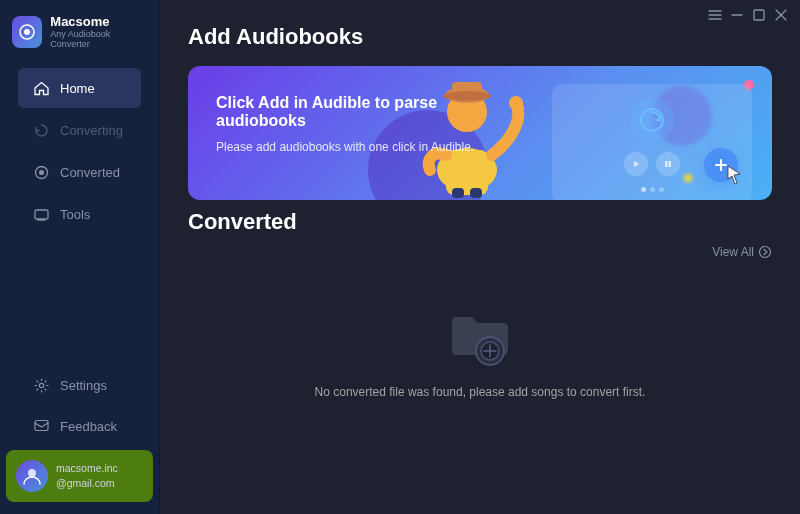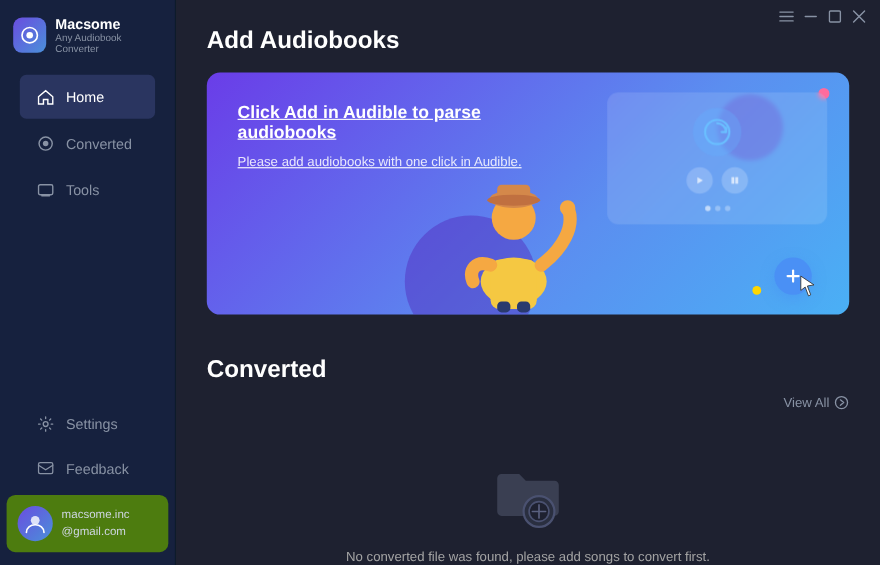--- a/index.html
+++ b/index.html
@@ -174,28 +174,26 @@
     .section-title {
       font-size: 22px;
       font-weight: 700;
       color: #fff;
       margin-bottom: 16px;
     }
 
     .banner {
       background: linear-gradient(135deg, #6a3de8 0%, #5b8ef0 60%, #4ab0f5 100%);
       border-radius: 12px;
-      height: 220px;
+      height: 134px;
       position: relative;
       overflow: hidden;
       display: flex;
       align-items: flex-start;
       padding: 28px 28px;
-      margin-bottom: 28px;
-      text-decoration: underline;
     }
 
     .banner-content {
       z-index: 2;
       max-width: 260px;
     }
 
     .banner-title {
       font-size: 16px;
       font-weight: 700;
@@ -343,20 +341,29 @@
   <div class="nav-items">
     <div class="nav-item active">
       <div class="nav-icon">
         <svg width="15" height="15" viewBox="0 0 15 15" fill="none">
           <path d="M1 7L7.5 1.5L14 7V13.5H9.5V9.5H5.5V13.5H1V7Z" stroke="white" stroke-width="1.3" fill="none"></path>
         </svg>
       </div>
       <span>Home</span>
     </div>
 
+    <div class="nav-item disabled">
+      <div class="nav-icon">
+        <svg width="15" height="15" viewBox="0 0 15 15" fill="none">
+          <path d="M7.5 2A5.5 5.5 0 1 1 2 7.5" stroke="#8892a4" stroke-width="1.3" stroke-linecap="round"></path>
+          <path d="M2 4.5V7.5H5" stroke="#8892a4" stroke-width="1.3" stroke-linecap="round" stroke-linejoin="round"></path>
+        </svg>
+      </div>
+      <span>Converting</span>
+    </div>
 
     <div class="nav-item">
       <div class="nav-icon">
         <svg width="15" height="15" viewBox="0 0 15 15" fill="none">
           <circle cx="7.5" cy="7.5" r="6" stroke="#8892a4" stroke-width="1.3"></circle>
           <circle cx="7.5" cy="7.5" r="2.5" fill="#8892a4"></circle>
         </svg>
       </div>
       <span>Converted</span>
     </div>

